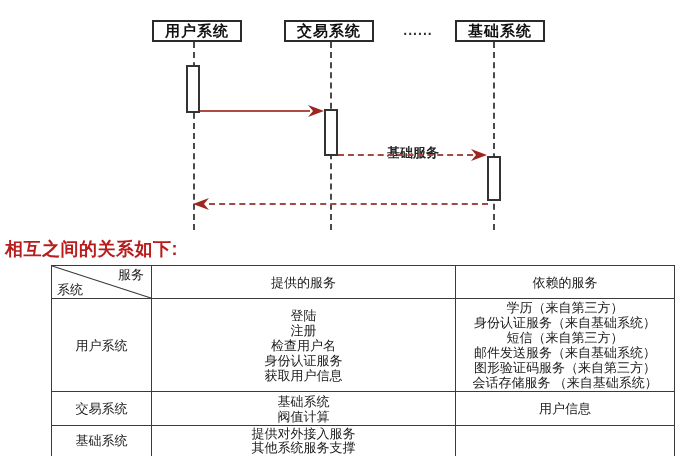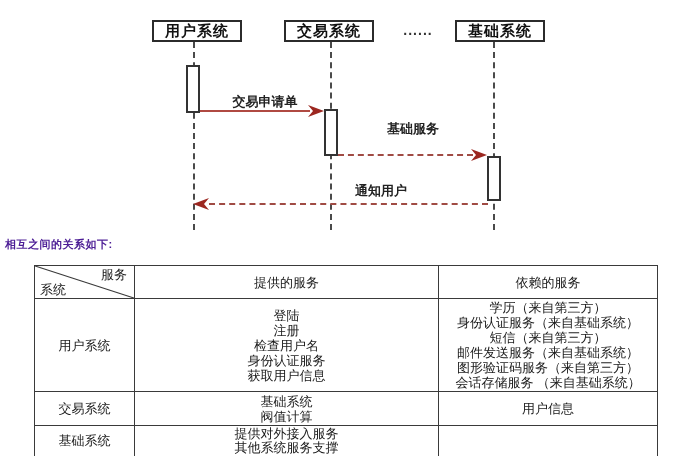--- a/index.html
+++ b/index.html
@@ -59,32 +59,32 @@
   .arrowhead.h1 { left: 308px; top: 97px; }
   .arrowhead.h2 { left: 471px; top: 141px; }
   .arrowhead.h3 { left: 193px; top: 190px; }
 
   .msg-label {
     position: absolute; width: 90px; text-align: center;
     font-family: "Liberation Serif", "DejaVu Serif", serif;
     font-size: 13px; color: #222; font-weight: 600;
   }
   .msg-label.t1 { left: 220px; top: 85px; }
-  .msg-label.t2 { left: 368px; top: 112px; }
+  .msg-label.t2 { left: 368px; top: 136px; }
   .msg-label.t3 { left: 336px; top: 174px; }
 
   
   .caption {
     position: absolute; left: 5px; top: 229px;
-    font-size: 11px; color: #4c1d95; font-weight: 600; letter-spacing: 0.5px;
+    font-size: 18px; color: #b91c1c; font-weight: 600; letter-spacing: 0.5px;
   }
 
   
   table.rel {
-    position: absolute; left: 34px; top: 257px; width: 623px;
+    position: absolute; left: 51px; top: 257px; width: 623px;
     border-collapse: collapse; table-layout: fixed;
     font-family: "Liberation Serif", "DejaVu Serif", serif;
     font-size: 13px; color: #1a1a1a;
   }
   table.rel td {
     border: 1.5px solid #3a3a3a;
     text-align: center; vertical-align: middle;
     padding: 1px 4px; line-height: 15px;
     overflow: hidden; box-sizing: border-box;
   }
@@ -122,33 +122,31 @@
     </div>
     <div class="ellipsis">......</div>
     <div class="actor a3">
       <span>基础系统</span>
     </div>
 
     <div class="act b1"></div>
     <div class="act b2"></div>
     <div class="act b3"></div>
 
-    <div class="msg-label t1">交易申请单</div>
     <div class="msg-line solid m1"></div>
     <svg class="arrowhead h1" viewBox="0 0 16 12">
       <polygon points="0,0 16,6 0,12 5,6" fill="#9c2720"></polygon>
     </svg>
 
     <div class="msg-label t2">基础服务</div>
     <div class="msg-line dashed m2"></div>
     <svg class="arrowhead h2" viewBox="0 0 16 12">
       <polygon points="0,0 16,6 0,12 5,6" fill="#9c2720"></polygon>
     </svg>
 
-    <div class="msg-label t3">通知用户</div>
     <div class="msg-line dashed m3"></div>
     <svg class="arrowhead h3" viewBox="0 0 16 12">
       <polygon points="16,0 0,6 16,12 11,6" fill="#9c2720"></polygon>
     </svg>
   </div>
 
   <div class="caption">相互之间的关系如下:</div>
 
   <table class="rel">
     <colgroup>

